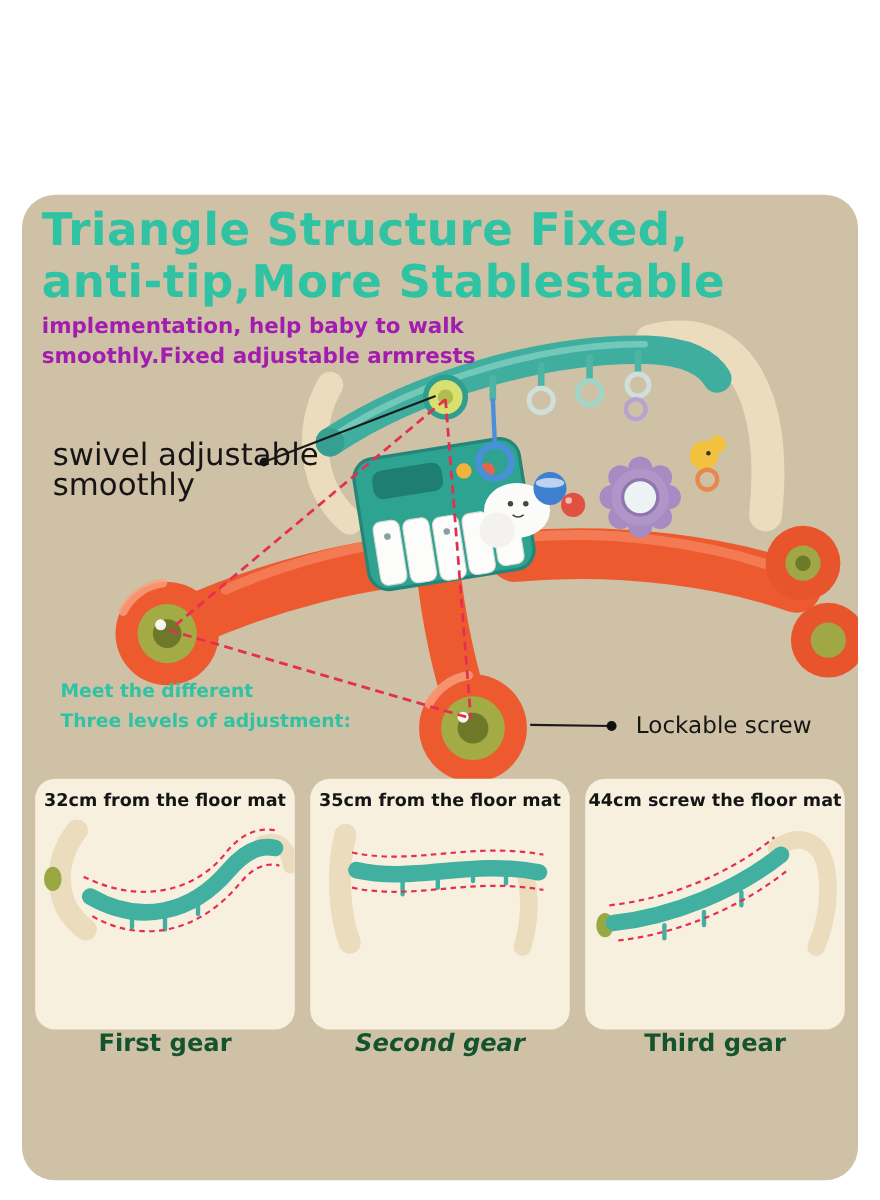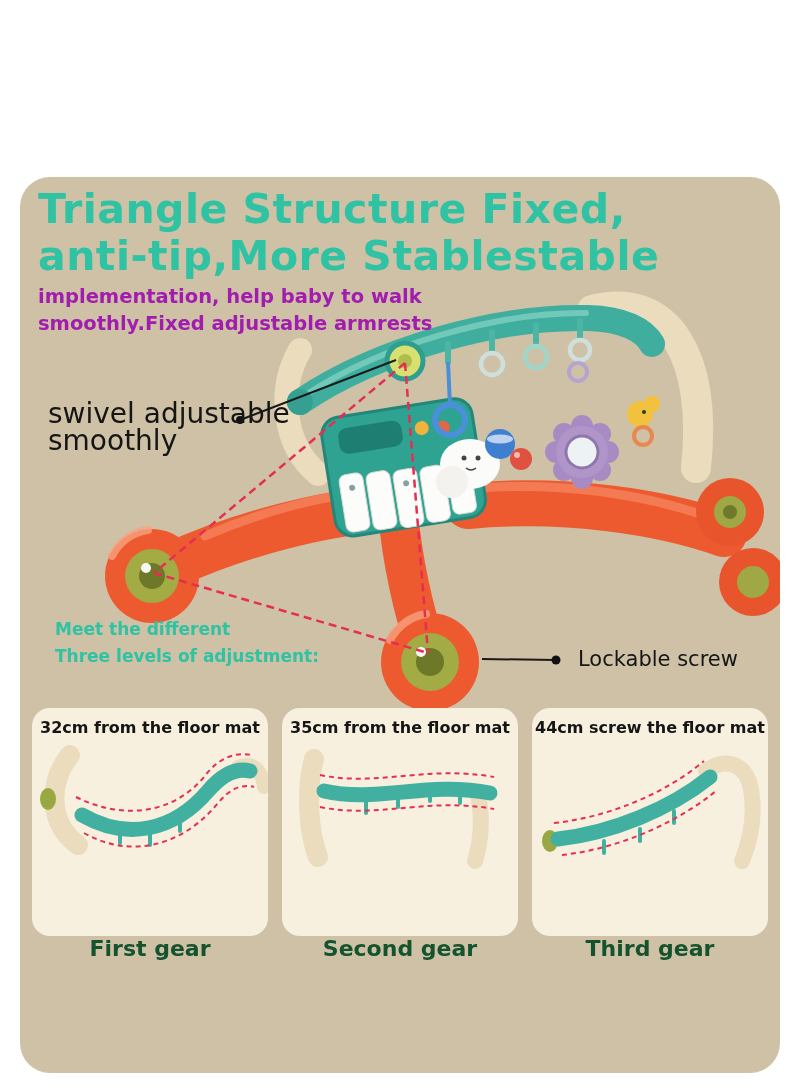--- a/index.html
+++ b/index.html
@@ -38,21 +38,21 @@
   }
   .panel-1 { left:32px; } .panel-2 { left:282px; } .panel-3 { left:532px; }
   .panel-header {
     padding-top:10px; text-align:center; font-size:16px; font-weight:bold; color:#151515;
   }
   .panel svg { display:block; margin-top:2px; }
   .gear-label {
     position:absolute; top:898px; width:236px; text-align:center;
     font-size:22px; font-weight:600; color:#14532d;margin-top:38px;
   }
-  .gear-label-1 { left:32px; } .gear-label-2 { left:282px; } .gear-label-3 { left:532px; }
+  .gear-label-1 { left:32px; } .gear-label-2 { left:282px;font-style:italic; } .gear-label-3 { left:532px; }
 </style>
 </head>
 <body>
 
 <div class="page">
 
   <div class="card"></div>
 
   <svg class="product-svg" width="800" height="1091" viewBox="0 0 800 1091">
     <defs>

